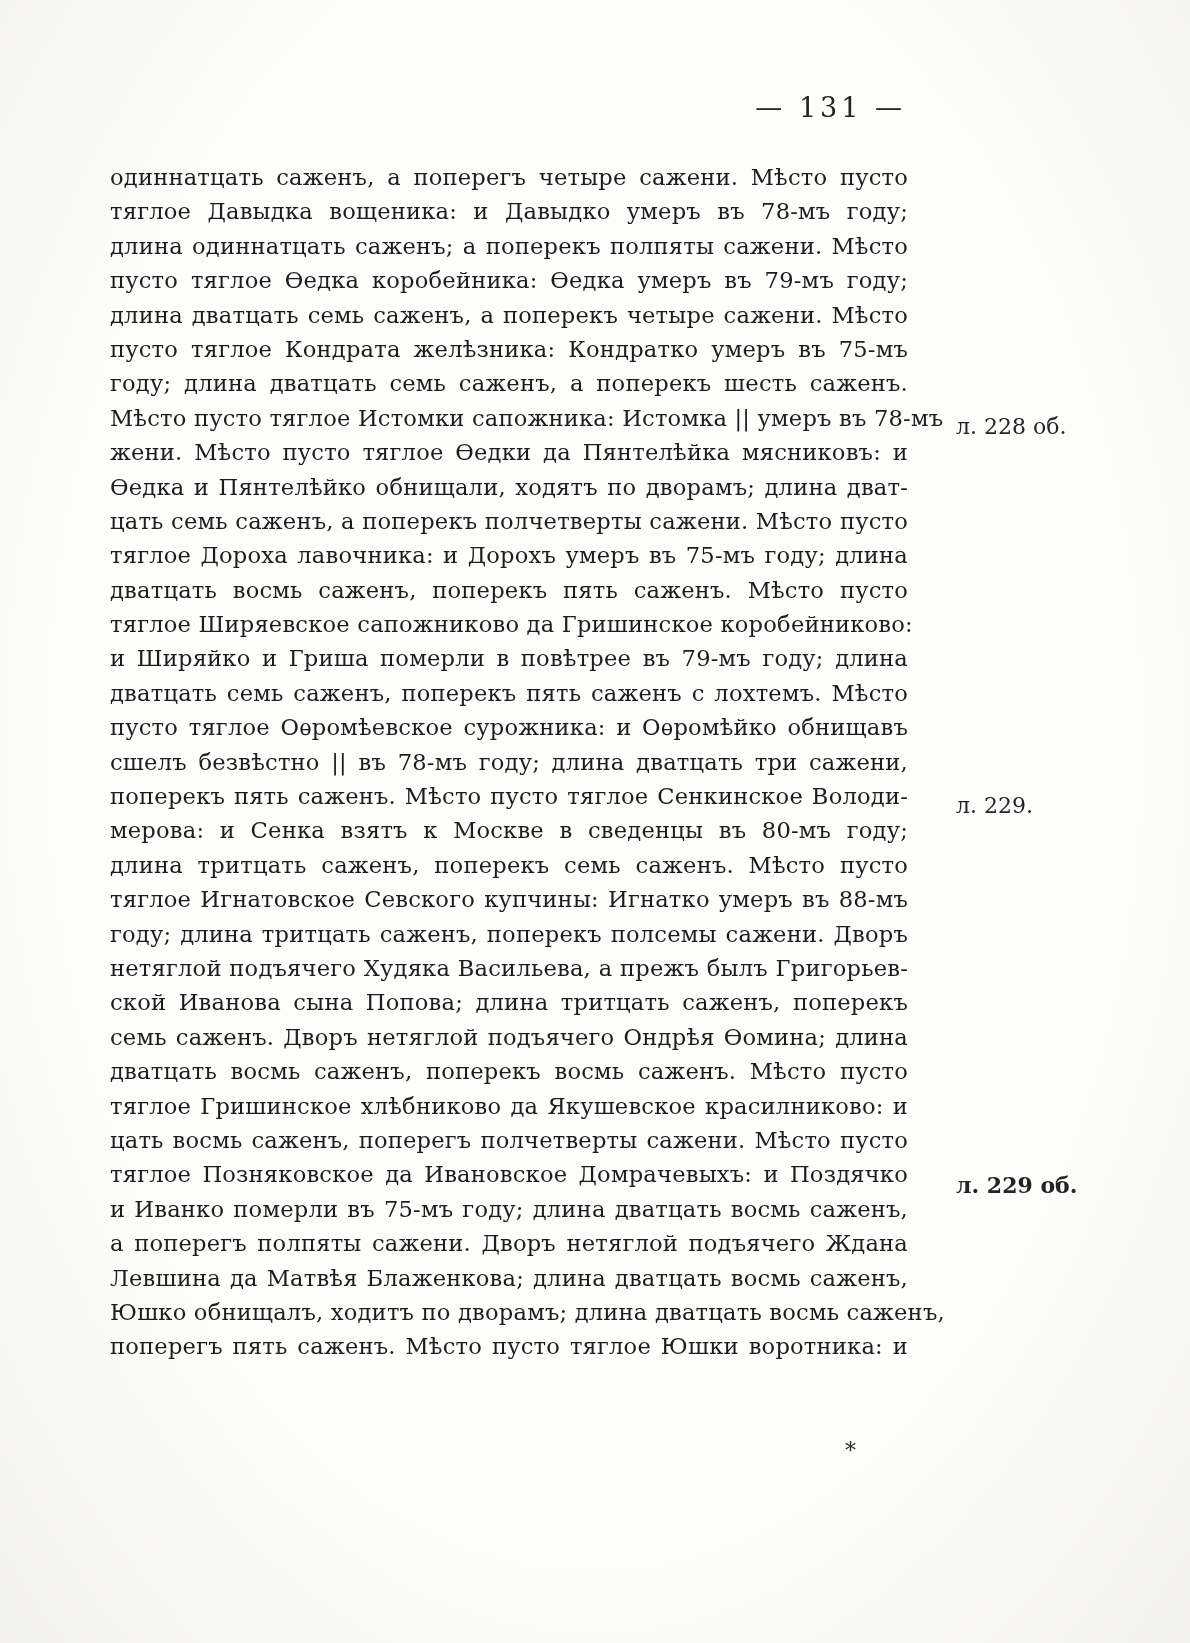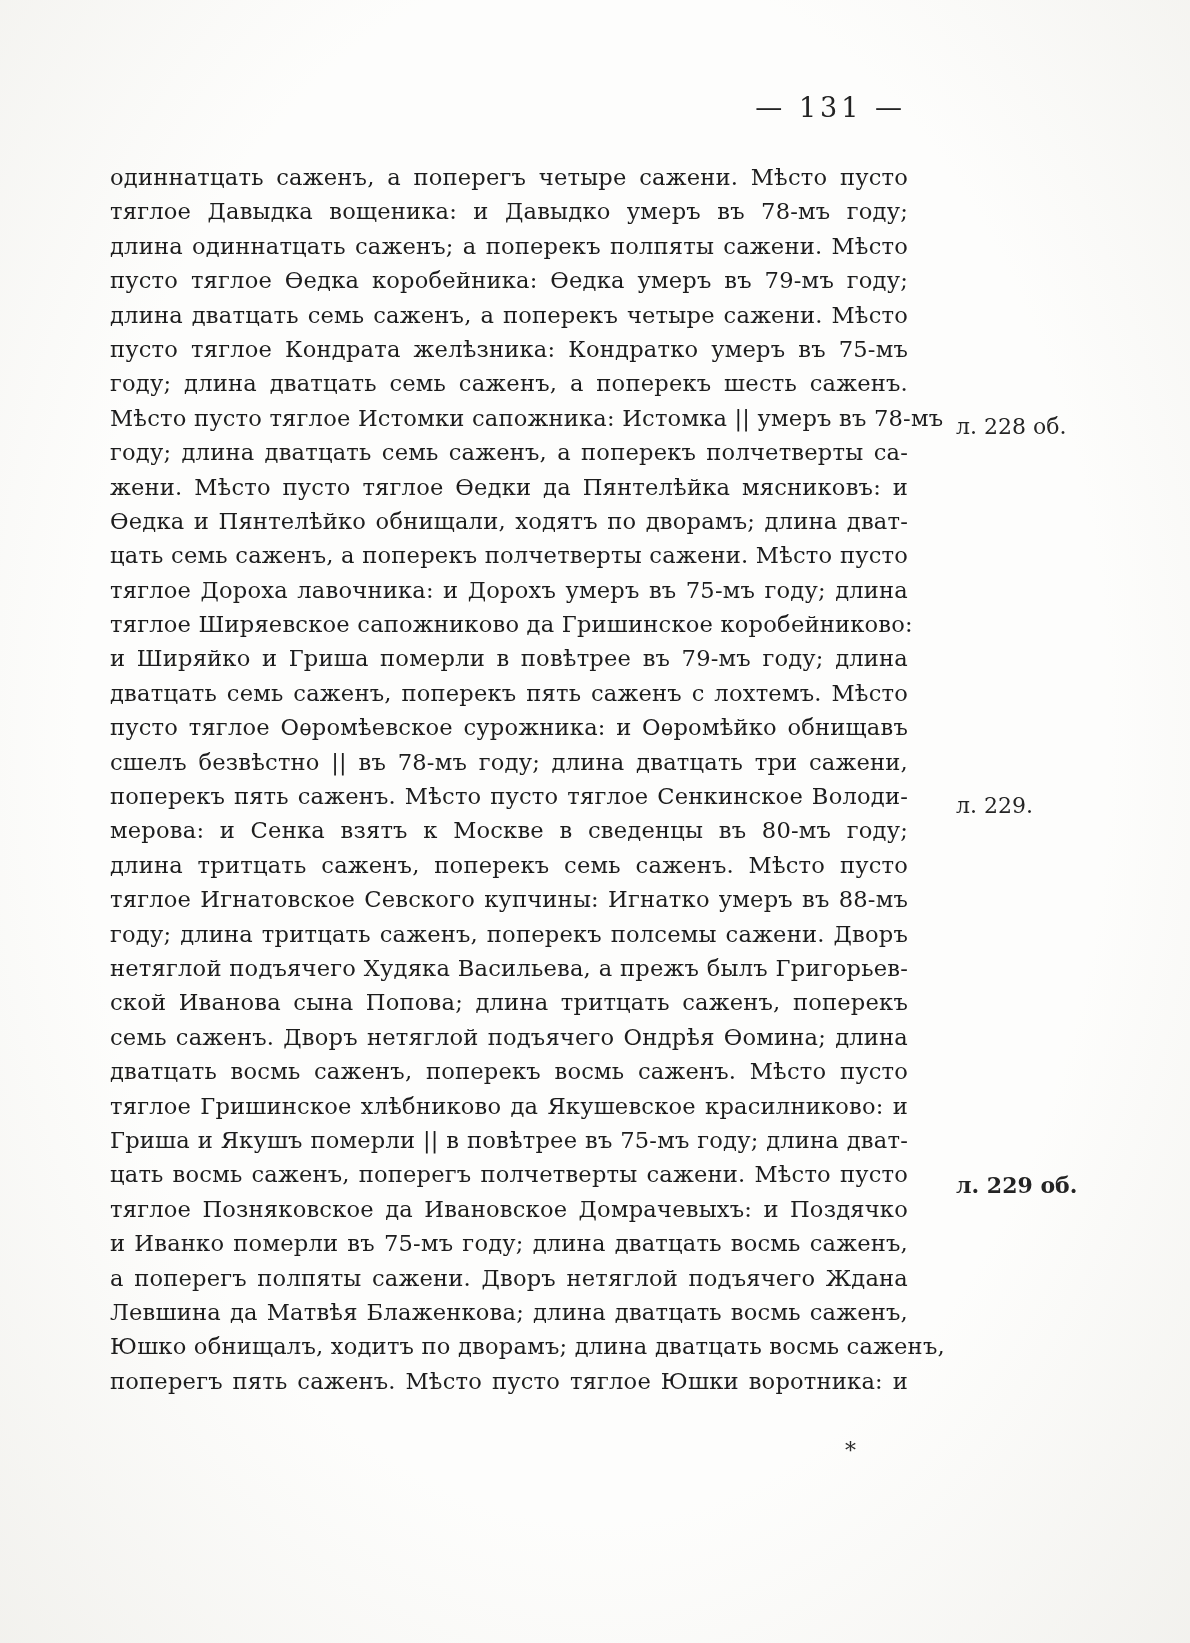--- a/index.html
+++ b/index.html
@@ -78,41 +78,40 @@
 
   <div class="body-text">
     <div class="line">одиннатцать саженъ, а поперегъ четыре сажени. Мѣсто пусто</div>
     <div class="line">тяглое Давыдка вощеника: и Давыдко умеръ въ 78-мъ году;</div>
     <div class="line">длина одиннатцать саженъ; а поперекъ полпяты сажени. Мѣсто</div>
     <div class="line">пусто тяглое Ѳедка коробейника: Ѳедка умеръ въ 79-мъ году;</div>
     <div class="line">длина дватцать семь саженъ, а поперекъ четыре сажени. Мѣсто</div>
     <div class="line">пусто тяглое Кондрата желѣзника: Кондратко умеръ въ 75-мъ</div>
     <div class="line">году; длина дватцать семь саженъ, а поперекъ шесть саженъ.</div>
     <div class="line">Мѣсто пусто тяглое Истомки сапожника: Истомка || умеръ въ 78-мъ</div>
-    <div class="line">году; длина дватцать семь саженъ, а поперекъ полчетверты са-</div>
     <div class="line">жени. Мѣсто пусто тяглое Ѳедки да Пянтелѣйка мясниковъ: и</div>
     <div class="line">Ѳедка и Пянтелѣйко обнищали, ходятъ по дворамъ; длина дват-</div>
     <div class="line">цать семь саженъ, а поперекъ полчетверты сажени. Мѣсто пусто</div>
     <div class="line">тяглое Дороха лавочника: и Дорохъ умеръ въ 75-мъ году; длина</div>
+    <div class="line">дватцать восмь саженъ, поперекъ пять саженъ. Мѣсто пусто</div>
     <div class="line">тяглое Ширяевское сапожниково да Гришинское коробейниково:</div>
     <div class="line">и Ширяйко и Гриша померли в повѣтрее въ 79-мъ году; длина</div>
     <div class="line">дватцать семь саженъ, поперекъ пять саженъ с лохтемъ. Мѣсто</div>
     <div class="line">пусто тяглое Оѳромѣевское сурожника: и Оѳромѣйко обнищавъ</div>
     <div class="line">сшелъ безвѣстно || въ 78-мъ году; длина дватцать три сажени,</div>
     <div class="line">поперекъ пять саженъ. Мѣсто пусто тяглое Сенкинское Володи-</div>
     <div class="line">мерова: и Сенка взятъ к Москве в сведенцы въ 80-мъ году;</div>
     <div class="line">длина тритцать саженъ, поперекъ семь саженъ. Мѣсто пусто</div>
     <div class="line">тяглое Игнатовское Севского купчины: Игнатко умеръ въ 88-мъ</div>
     <div class="line">году; длина тритцать саженъ, поперекъ полсемы сажени. Дворъ</div>
     <div class="line">нетяглой подъячего Худяка Васильева, а прежъ былъ Григорьев-</div>
     <div class="line">ской Иванова сына Попова; длина тритцать саженъ, поперекъ</div>
     <div class="line">семь саженъ. Дворъ нетяглой подъячего Ондрѣя Ѳомина; длина</div>
     <div class="line">дватцать восмь саженъ, поперекъ восмь саженъ. Мѣсто пусто</div>
     <div class="line">тяглое Гришинское хлѣбниково да Якушевское красилниково: и</div>
-    <div class="line">Гриша и Якушъ померли || в повѣтрее въ 75-мъ году; длина дват-</div>
     <div class="line">цать восмь саженъ, поперегъ полчетверты сажени. Мѣсто пусто</div>
     <div class="line">тяглое Позняковское да Ивановское Домрачевыхъ: и Поздячко</div>
     <div class="line">и Иванко померли въ 75-мъ году; длина дватцать восмь саженъ,</div>
     <div class="line">а поперегъ полпяты сажени. Дворъ нетяглой подъячего Ждана</div>
     <div class="line">Левшина да Матвѣя Блаженкова; длина дватцать восмь саженъ,</div>
     <div class="line">Юшко обнищалъ, ходитъ по дворамъ; длина дватцать восмь саженъ,</div>
     <div class="line">поперегъ пять саженъ. Мѣсто пусто тяглое Юшки воротника: и</div>
   </div>
 
   <div class="margin-note mn-0">л. 228 об.</div>

